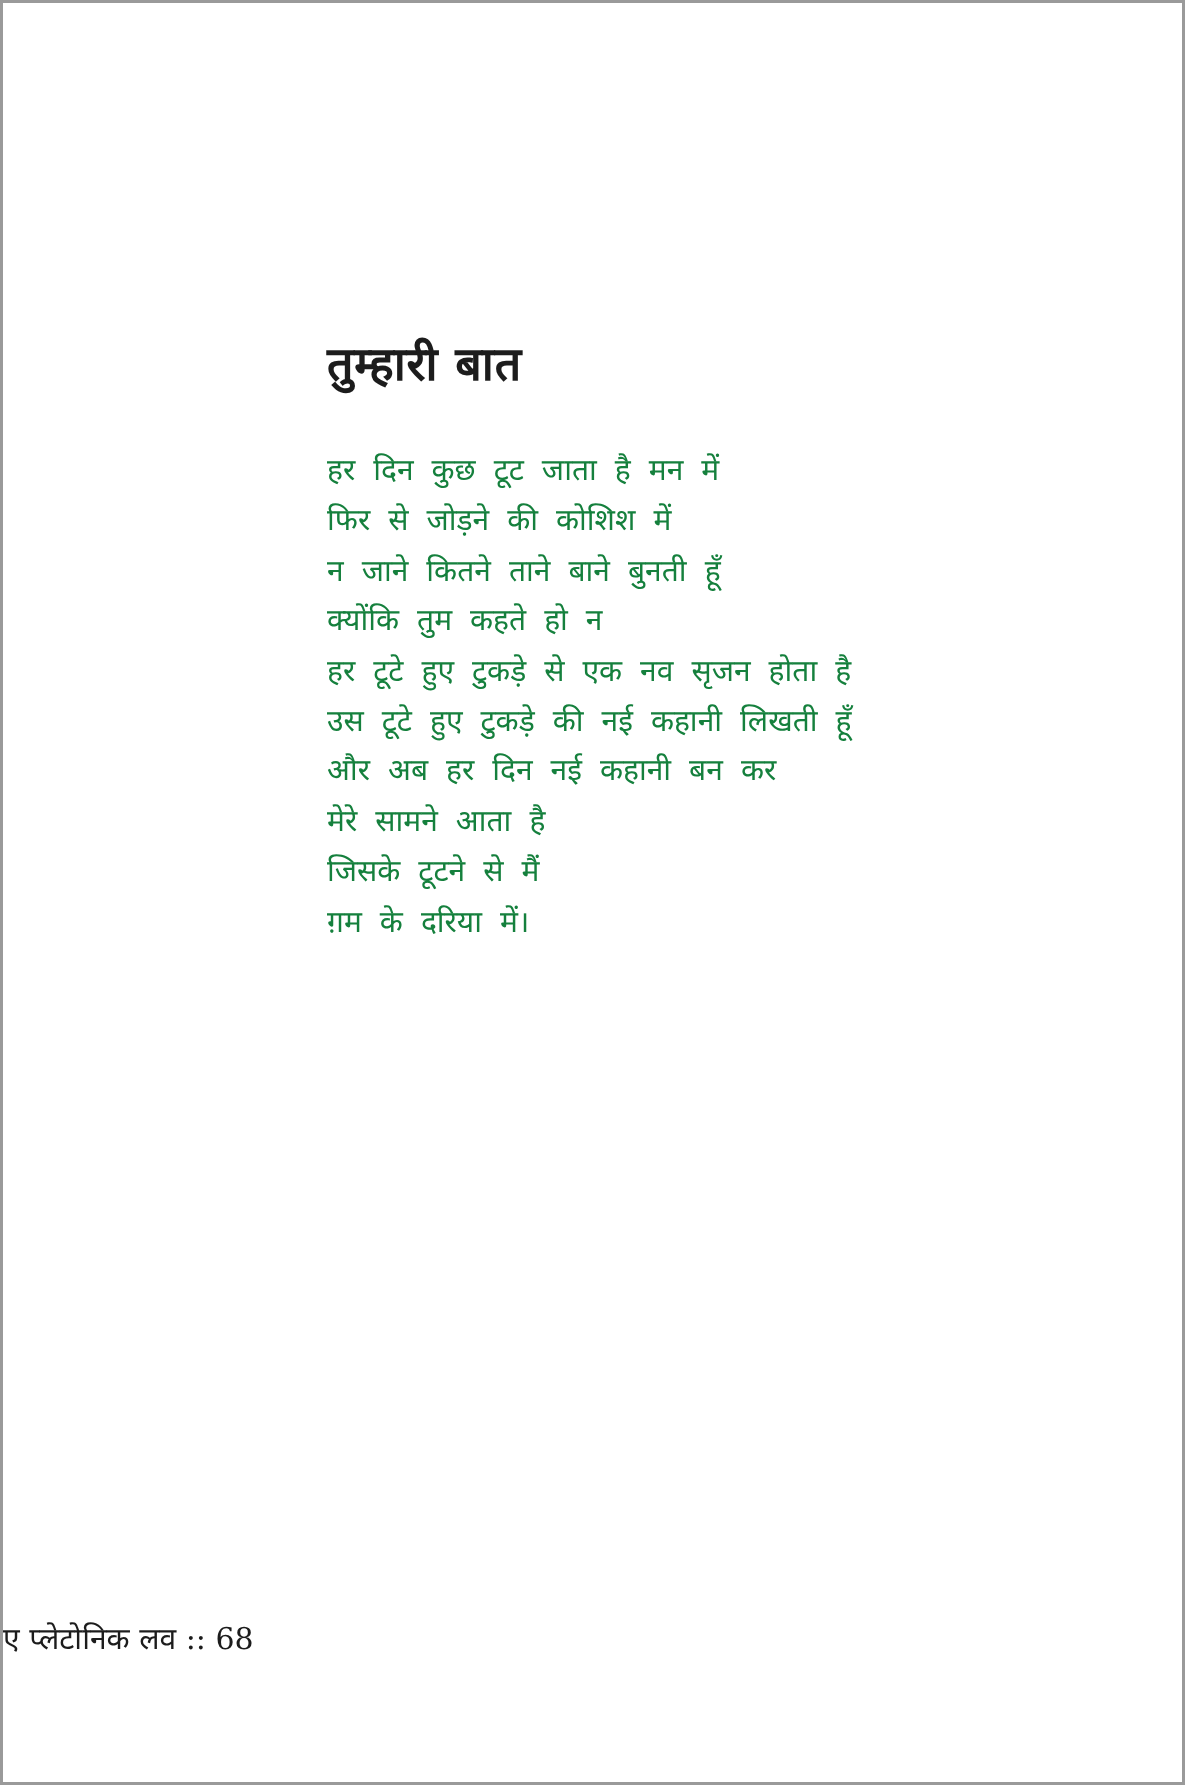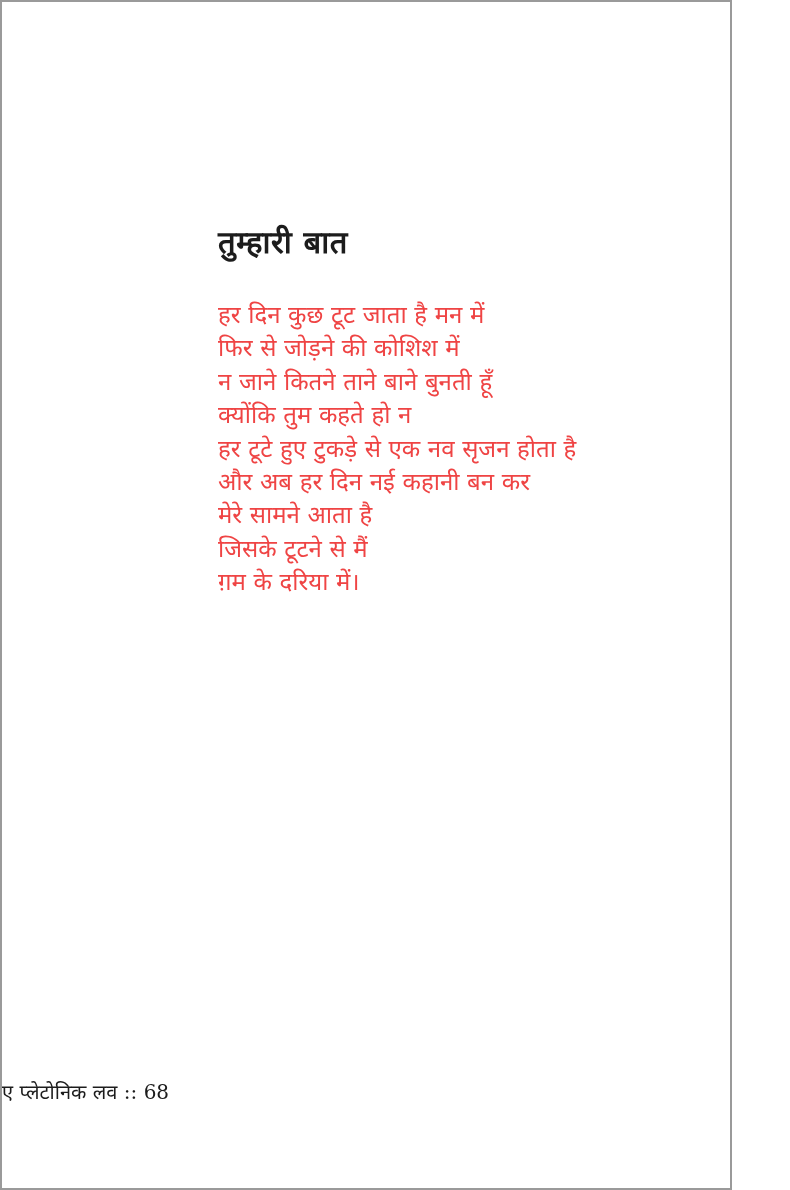--- a/index.html
+++ b/index.html
@@ -2,21 +2,21 @@
 <html><head>
 <meta charset="utf-8">
 <style>
   html, body {
     margin: 0;
     padding: 0;
     background: #ffffff;
   }
   .page {
     position: relative;
-    width: 732px;
+    width: 790px;
     height: 1190px;
     box-sizing: border-box;
     background: #ffffff;
     border: 2px solid #9a9a9a;
     overflow: hidden;
     font-family: "DejaVu Serif", "Liberation Serif", serif;
     color: #1c1c1c;
   }
   .poem-title {
     position: absolute;
@@ -26,24 +26,25 @@
     font-size: 31px;
     font-weight: 700;
     letter-spacing: 0.5px;
     color: #1c1c1c;
     white-space: nowrap;
   }
   .poem-body {
     position: absolute;
     left: 216px;
     top: 297px;
-    font-size: 24px;
+    font-size: 20px;
     line-height: 33.4px;
     font-weight: 400;
-    color: #ef4444;
+    color: #15803d;
+    font-family: Liberation Mono, monospace;
   }
   .poem-line {
     white-space: nowrap;
   }
   .page-footer {
     position: absolute;
     left: 0;
     top: 1076px;
     width: 100%;
     font-size: 20px;
@@ -55,20 +56,21 @@
 
 <div class="page">
   <h1 class="poem-title">तुम्हारी बात</h1>
 
   <div class="poem-body">
       <div class="poem-line">हर दिन कुछ टूट जाता है मन में</div>
       <div class="poem-line">फिर से जोड़ने की कोशिश में</div>
       <div class="poem-line">न जाने कितने ताने बाने बुनती हूँ</div>
       <div class="poem-line">क्योंकि तुम कहते हो न</div>
       <div class="poem-line">हर टूटे हुए टुकड़े से एक नव सृजन होता है</div>
+      <div class="poem-line">उस टूटे हुए टुकड़े की नई कहानी लिखती हूँ</div>
       <div class="poem-line">और अब हर दिन नई कहानी बन कर</div>
       <div class="poem-line">मेरे सामने आता है</div>
       <div class="poem-line">जिसके टूटने से मैं</div>
       <div class="poem-line">ग़म के दरिया में।</div>
     </div>
 
   <div class="page-footer">ए प्लेटोनिक लव :: 68</div>
 </div>
 
 </body></html>

